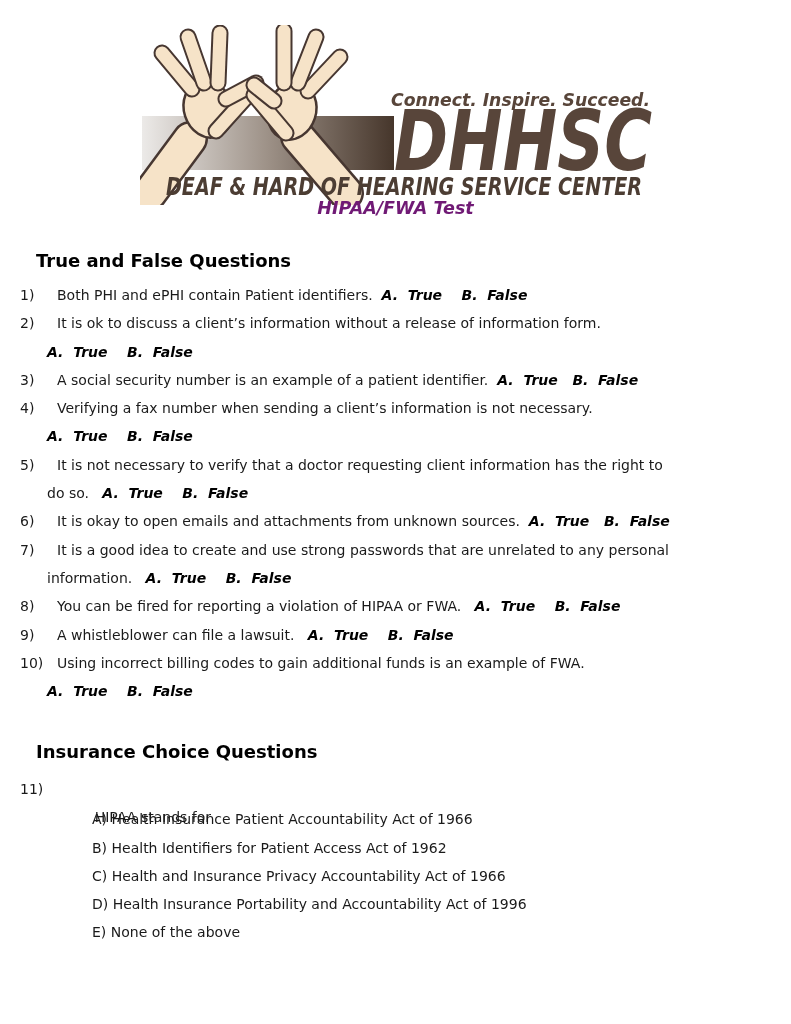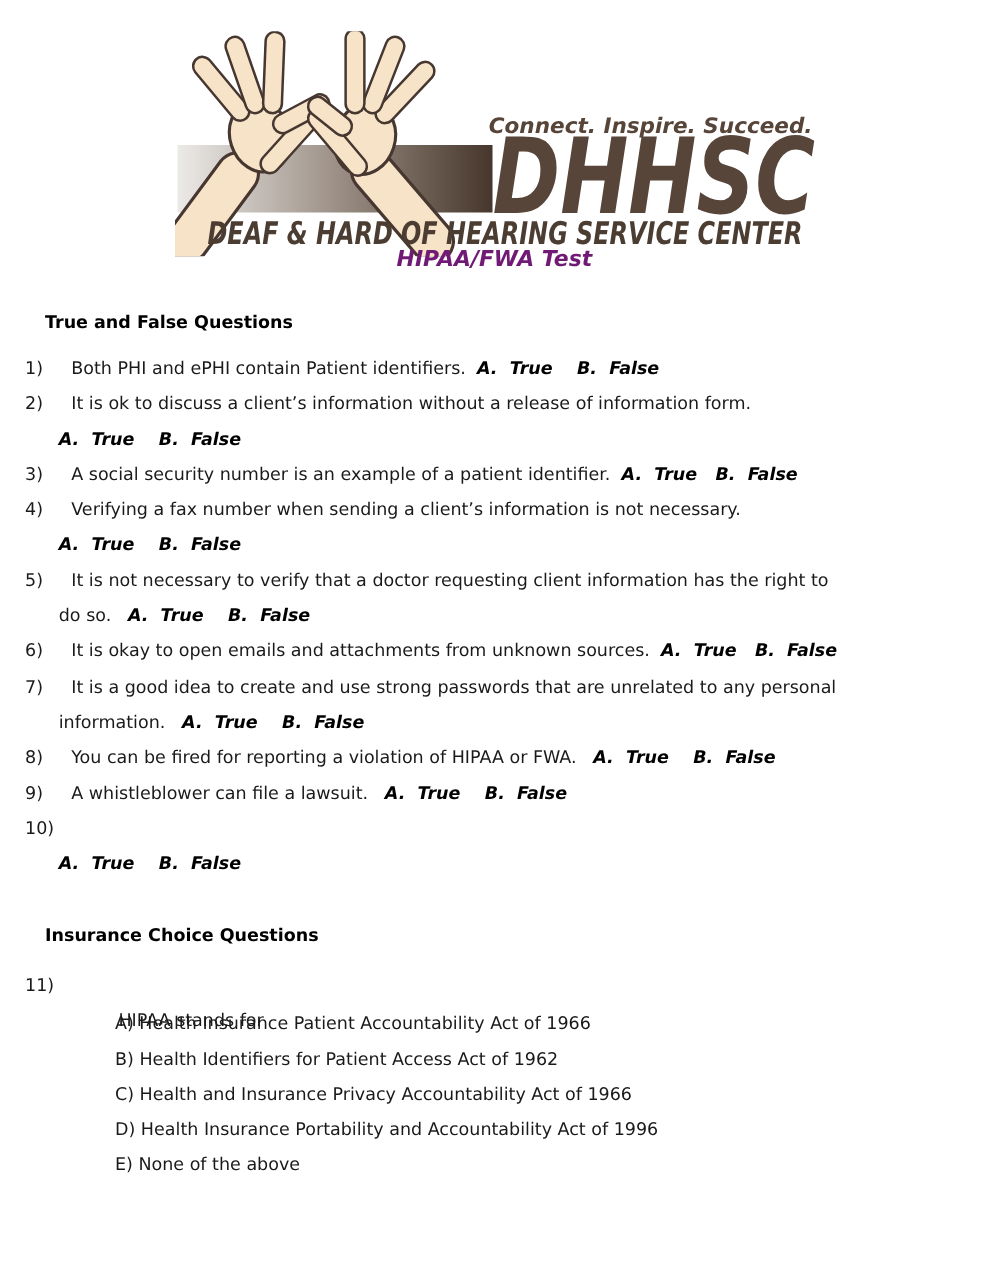--- a/index.html
+++ b/index.html
@@ -4,21 +4,21 @@
 <style>
   html,body{margin:0;padding:0;background:#ffffff;}
   #page{position:relative;width:791px;height:1024px;background:#ffffff;overflow:hidden;
         font-family:"DejaVu Sans","Liberation Sans",sans-serif;color:#1a1a1a;}
   
   .logo{position:absolute;top:25px;left:140px;width:520px;height:180px;font-style:italic;}
   
   .title{position:absolute;top:198px;left:0;width:791px;text-align:center;
          font-size:17.5px;font-weight:bold;font-style:italic;color:#701a75;}
   
-  .sec-head{position:absolute;left:36px;font-size:14px;font-weight:bold;color:#000;white-space:pre;}
+  .sec-head{position:absolute;left:36px;font-size:18px;font-weight:bold;color:#000;white-space:pre;}
   .tf-head{top:250px;}
   .mc-head{top:741px;}
   
   .tf-list{position:absolute;top:281px;left:20px;width:760px;}
   .qline{position:relative;height:28.3px;line-height:28.3px;padding-left:37px;
          font-size:14px;white-space:nowrap;}
   .qline.cont{margin-left:-10px;}
   .qnum{position:absolute;left:0;top:0;white-space:pre;}
   .qtext{white-space:pre;}
   .qans{white-space:pre;font-weight:bold;color:#000;font-style:italic;}
@@ -121,21 +121,21 @@
     <div class="qline cont">
       <span class="qtext">information.   </span><span class="qans">A.  True    B.  False</span>
     </div>
     <div class="qline">
       <span class="qnum">8)</span><span class="qtext">You can be fired for reporting a violation of HIPAA or FWA.   </span><span class="qans">A.  True    B.  False</span>
     </div>
     <div class="qline">
       <span class="qnum">9)</span><span class="qtext">A whistleblower can file a lawsuit.   </span><span class="qans">A.  True    B.  False</span>
     </div>
     <div class="qline">
-      <span class="qnum">10)</span>
+      <span class="qnum">10)</span><span class="qtext">Using incorrect billing codes to gain additional funds is an example of FWA.</span>
     </div>
     <div class="qline cont">
       <span class="qans">A.  True    B.  False</span>
     </div>
   </div>
 
   <div class="sec-head mc-head">Insurance Choice Questions</div>
 
   <div class="mc-block">
     <div class="mc-qline">

